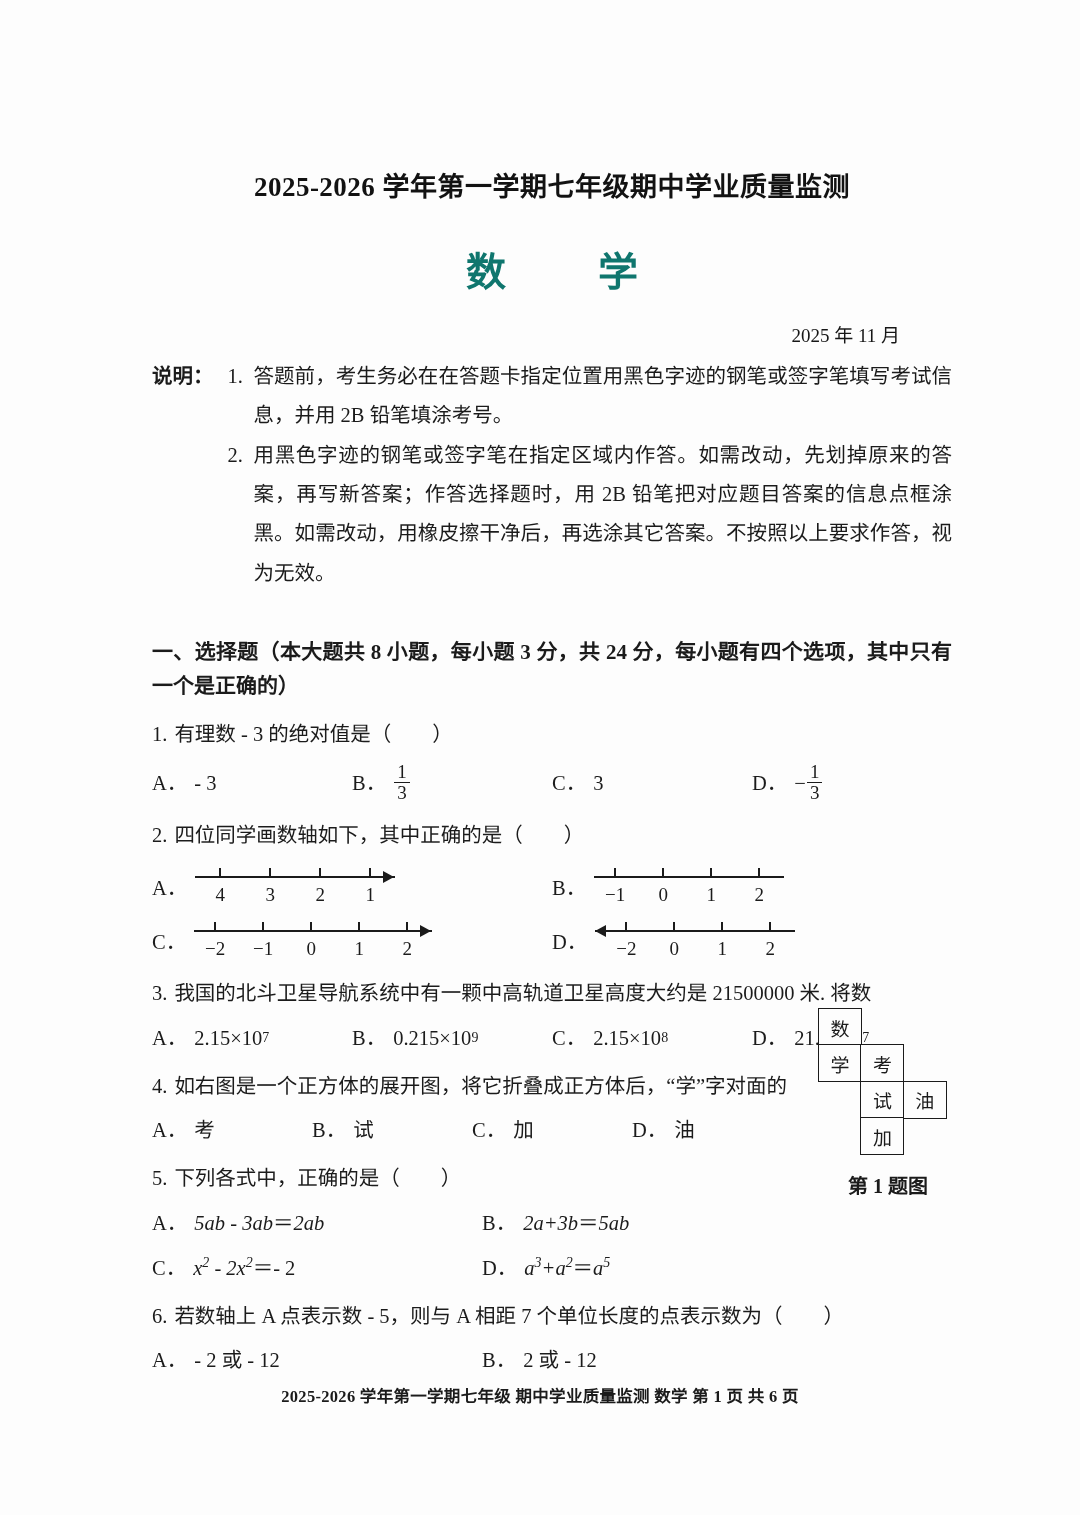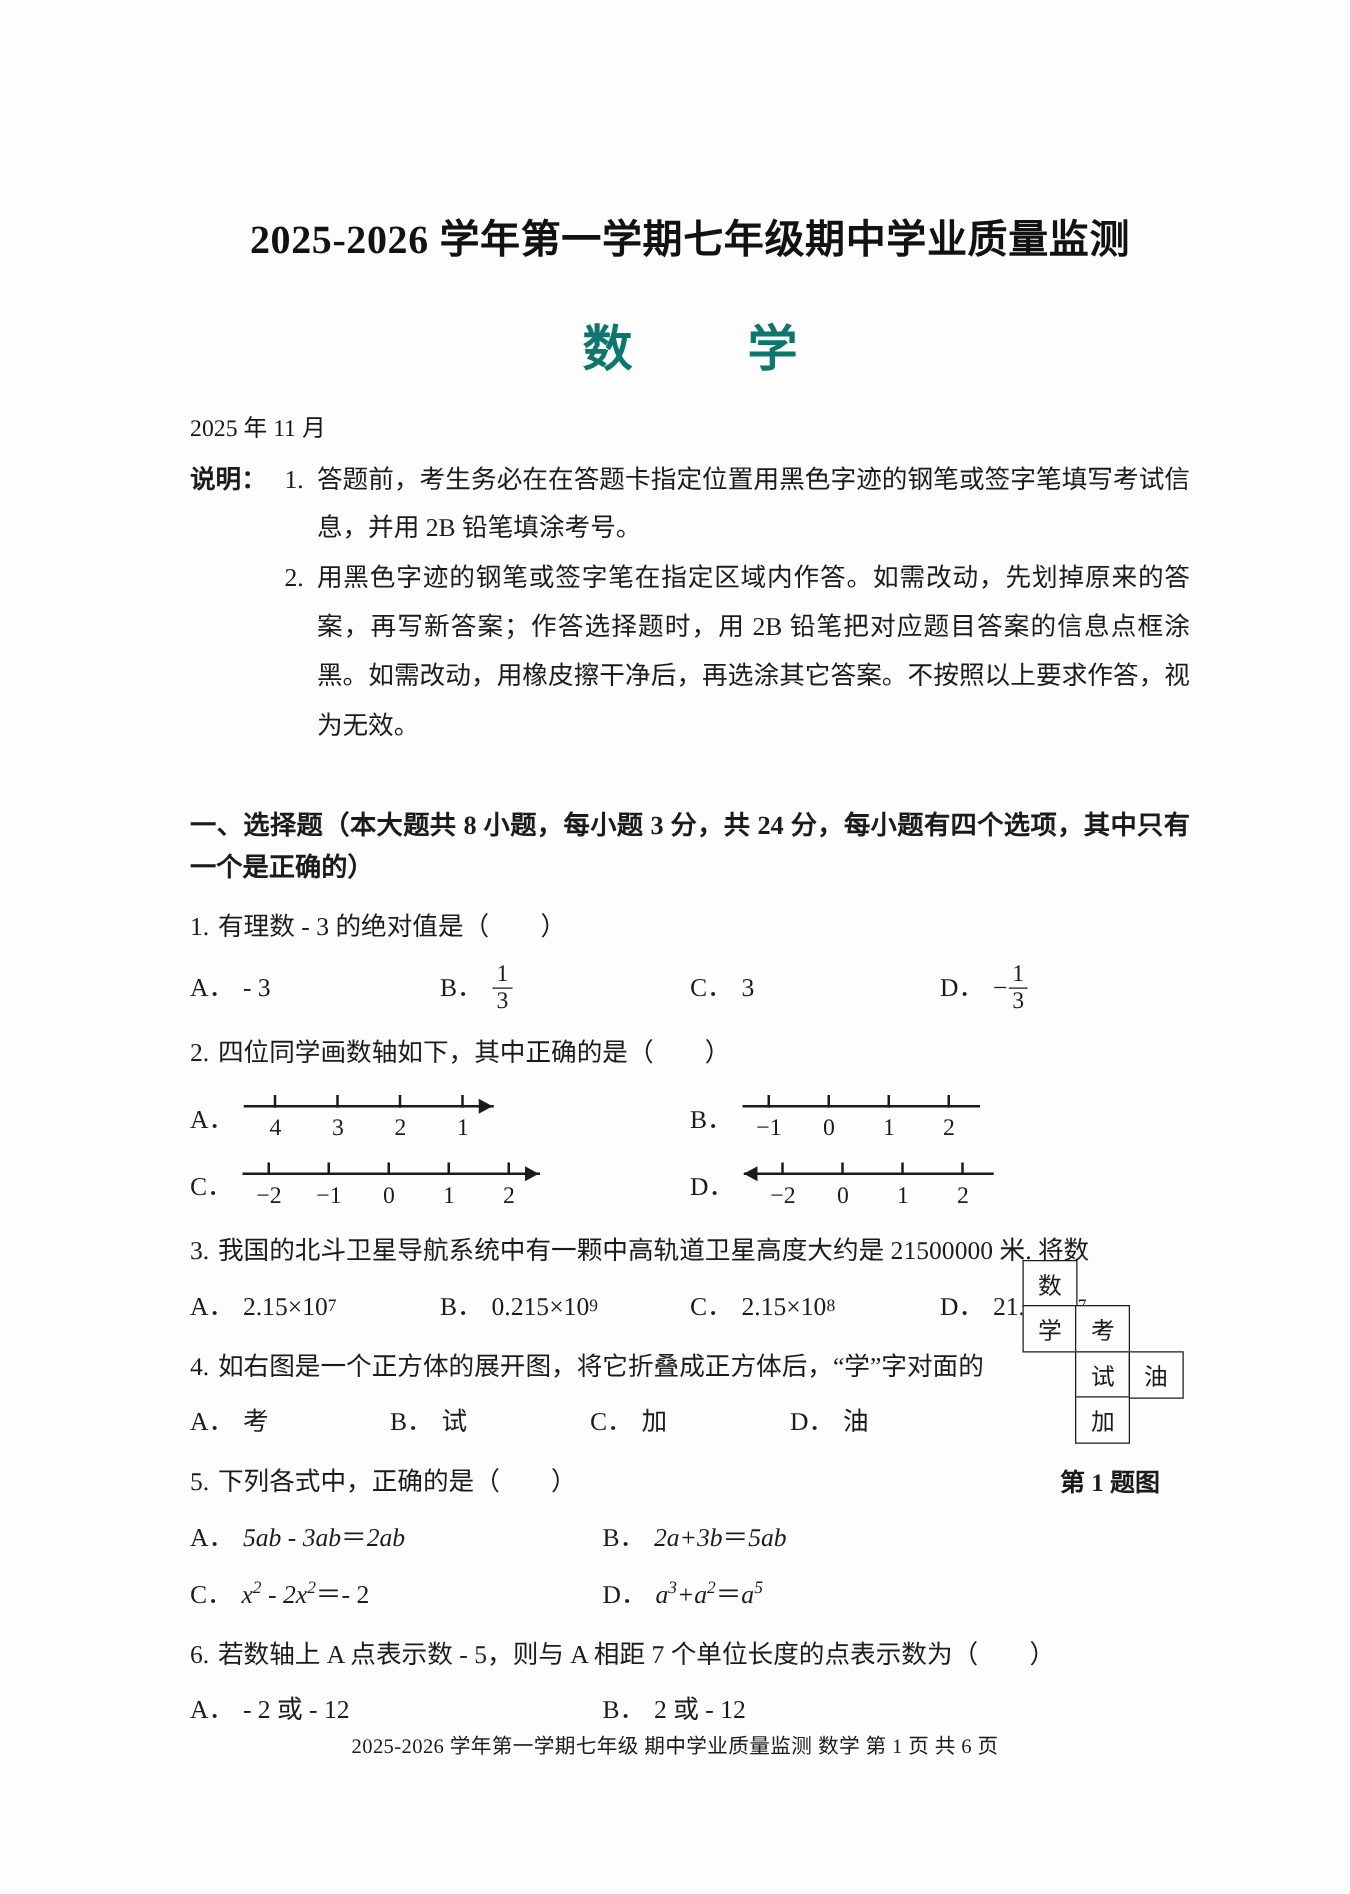--- a/index.html
+++ b/index.html
@@ -26,36 +26,37 @@
   .content {
     position: absolute;
     left: 152px;
     top: 0;
     width: 800px;
   }
 
   
   .doc-title {
     text-align: center;
-    font-size: 32px;
+    font-size: 27px;
     font-weight: bold;
     letter-spacing: 0.5px;
     margin-top: 165px;
     color: #121212;
   }
   .subject-title {
     text-align: center;
     font-size: 40px;
     font-weight: bold;
     margin-top: 36px;
     letter-spacing: 26px;
     padding-left: 26px;
     color: #0f766e;
   }
   .date-line {
+    text-align: right;
     font-size: 19px;
     margin-top: 22px;
     padding-right: 52px;
     color: #161616;
   }
 
   
   .instructions {
     margin-top: 10px;
     display: flex;
@@ -256,21 +257,21 @@
   }
 
   
   .footer {
     position: absolute;
     left: 0;
     right: 0;
     top: 1383px;
     text-align: center;
     font-size: 16.5px;
-    font-weight: normal;
+    font-weight: bold;
     letter-spacing: 0.3px;
     color: #1b1b1b;
   }
 </style>
 </head>
 <body>
 
 <div class="page">
   <div class="content">
 

